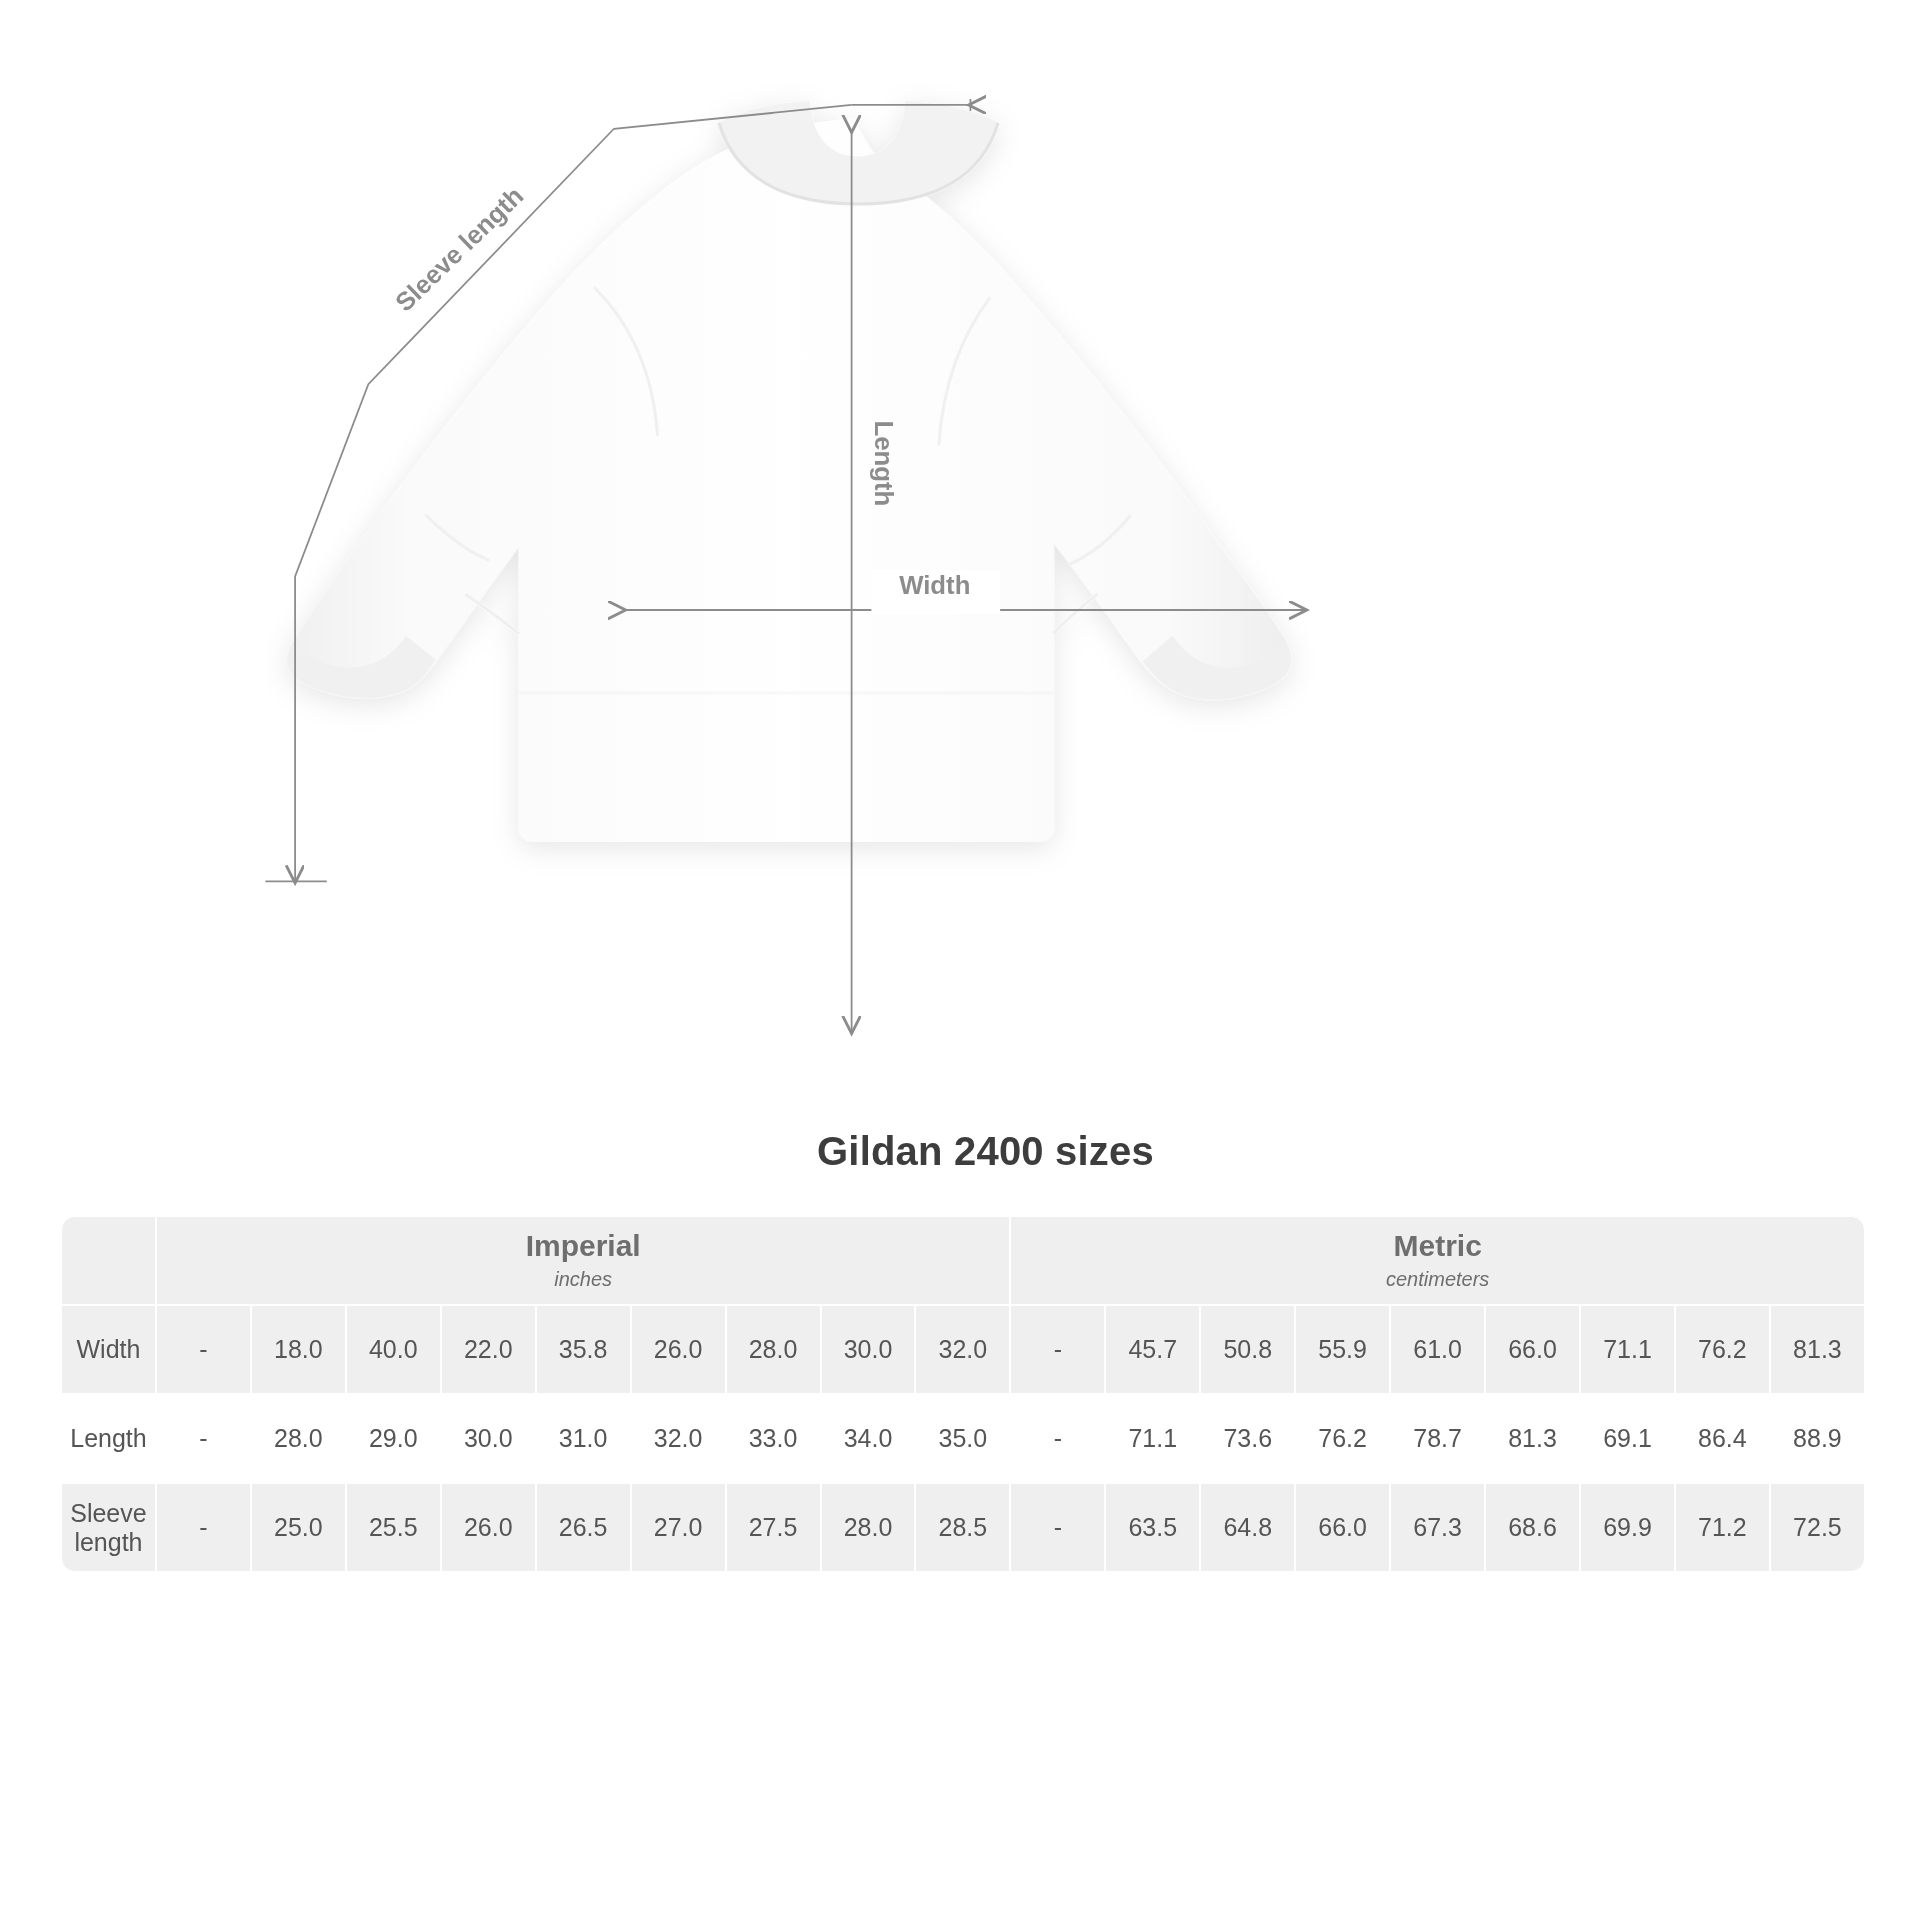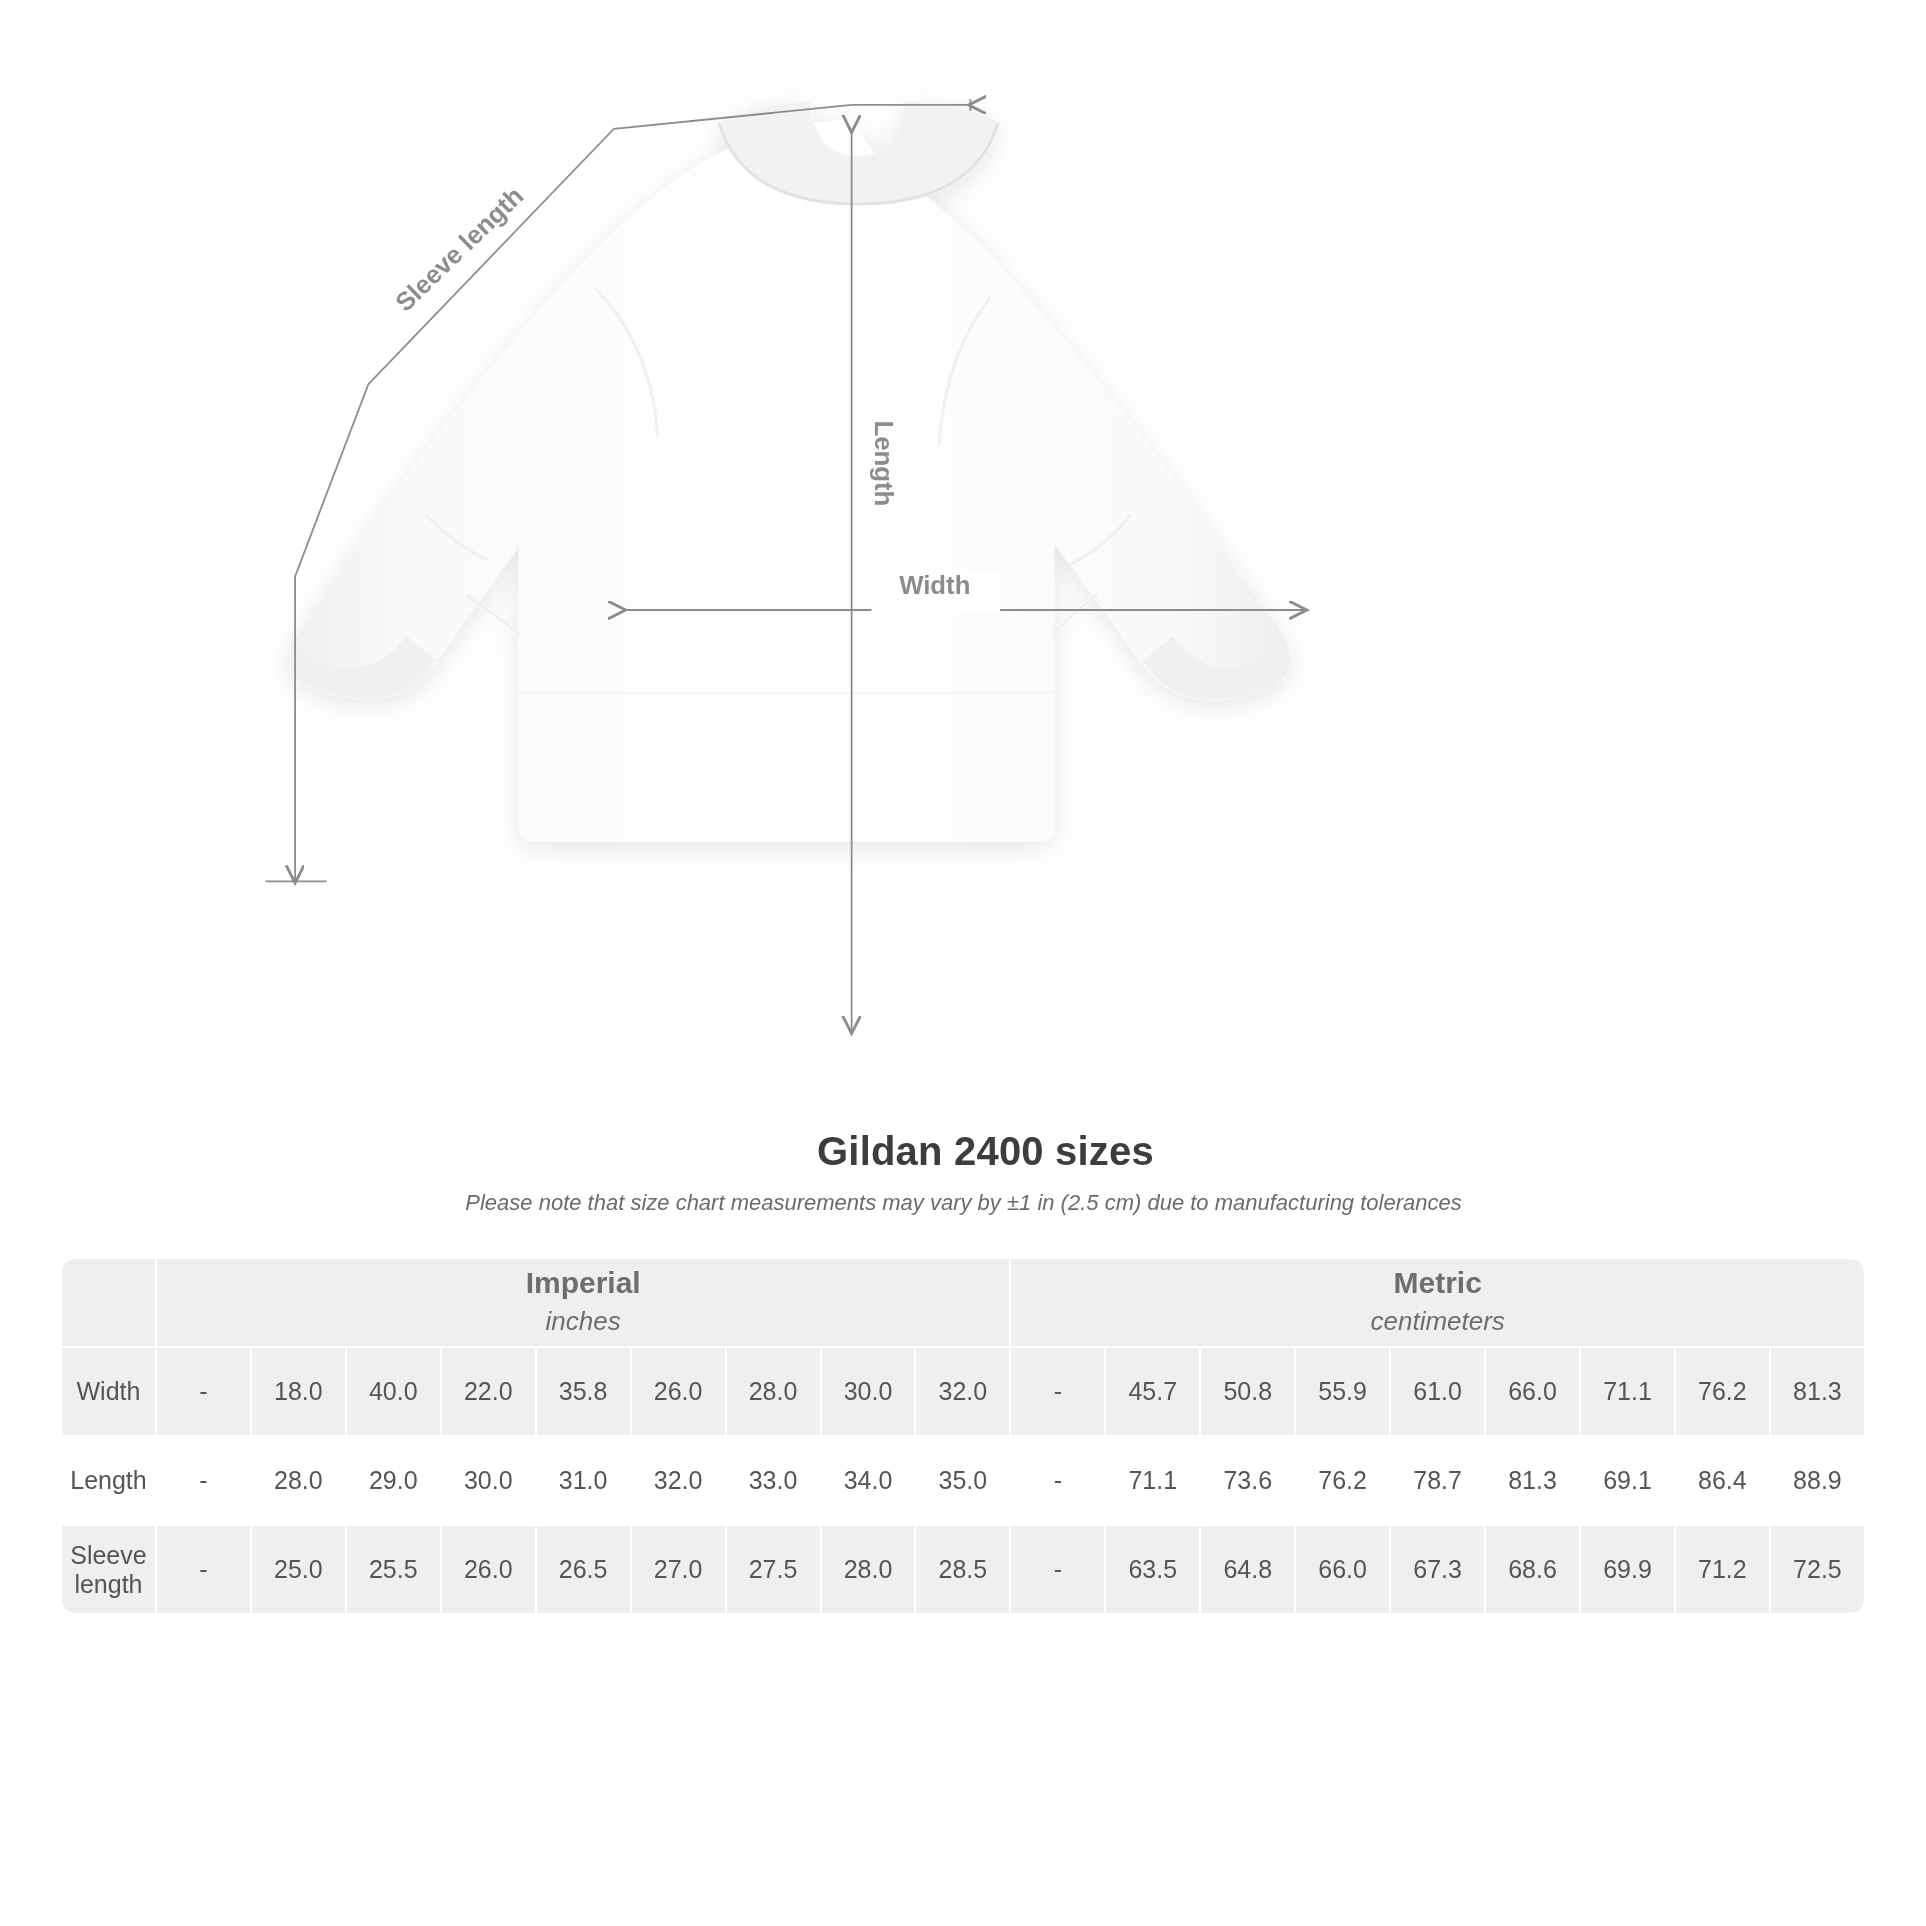--- a/index.html
+++ b/index.html
@@ -76,21 +76,21 @@
     height: 123px;
     vertical-align: middle;
   }
   .unit-name {
     font-size: 30px;
     font-weight: bold;
     color: #6e6e6e;
     line-height: 1.25;
   }
   .unit-sub {
-    font-size: 26px;
+    font-size: 20px;
     font-style: italic;
     color: #6e6e6e;
     line-height: 1.5;
   }
   .corner-cell {
     background: #efefef;
     border: none;
   }
   
   tr.unit-row td:first-child { border-top-left-radius: 14px; }
@@ -214,21 +214,20 @@
       <text x="470" y="258" transform="rotate(-44 470 258)" text-anchor="middle" font-family="Liberation Sans, sans-serif" font-size="26" font-weight="bold" fill="#8c8c8c">Sleeve length</text>
 
       <text x="0" y="0" transform="translate(884,468) rotate(90)" text-anchor="middle" font-family="Liberation Sans, sans-serif" font-size="26" font-weight="bold" fill="#8c8c8c">Length</text>
 
       <text x="944" y="600" text-anchor="middle" font-family="Liberation Sans, sans-serif" font-size="26" font-weight="bold" fill="#8c8c8c">Width</text>
     </svg>
   </div>
 
   <div class="title-block">
     <div class="chart-title">Gildan 2400 sizes</div>
-    <div class="chart-note">Please note that size chart measurements may vary by ±1 in (2.5 cm) due to manufacturing tolerances</div>
   </div>
 
   <div class="table-wrap">
     <table class="size-table">
       <tbody>
         <tr class="unit-row">
           <td class="corner-cell"></td>
           <td class="unit-cell" colspan="9">
             <div class="unit-name">Imperial</div>
             <div class="unit-sub">inches</div>

